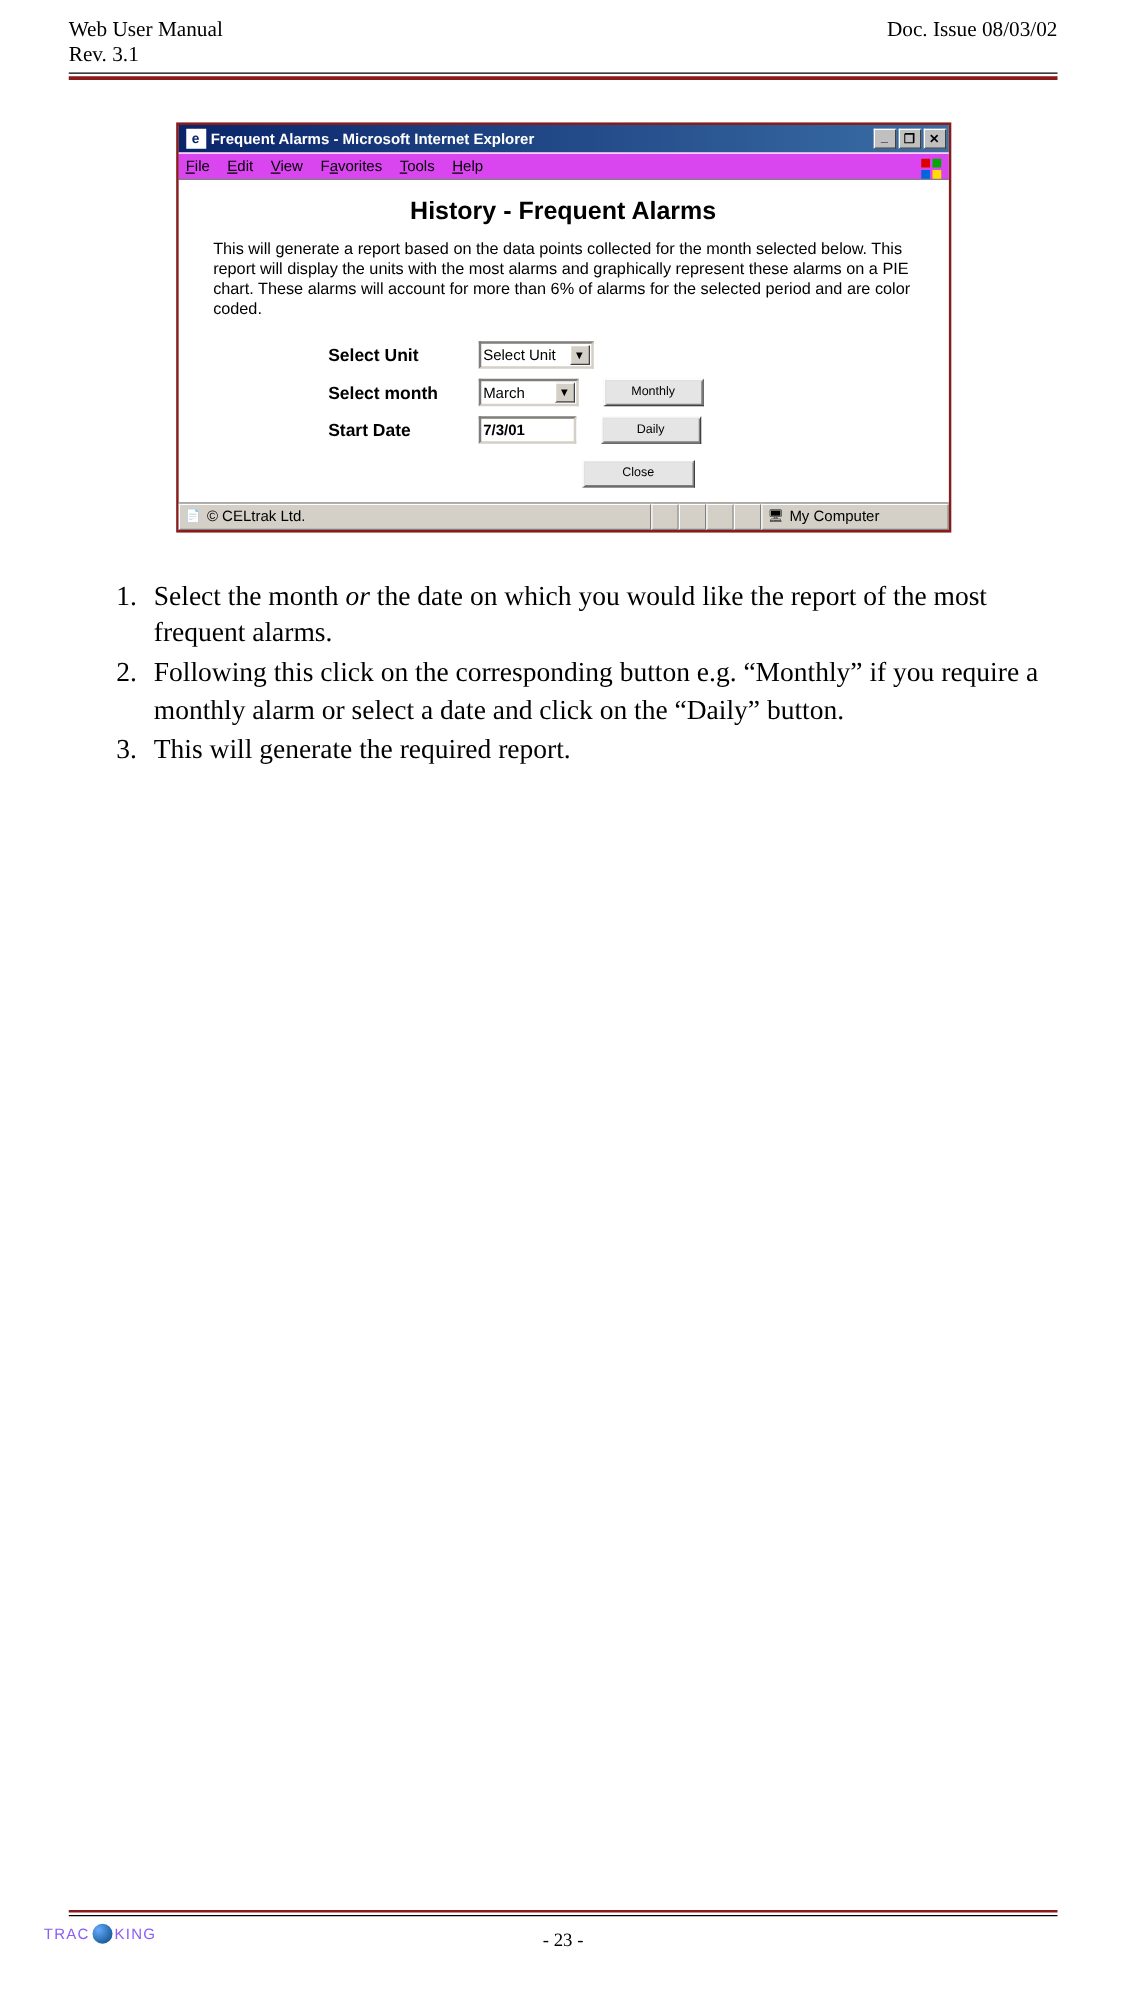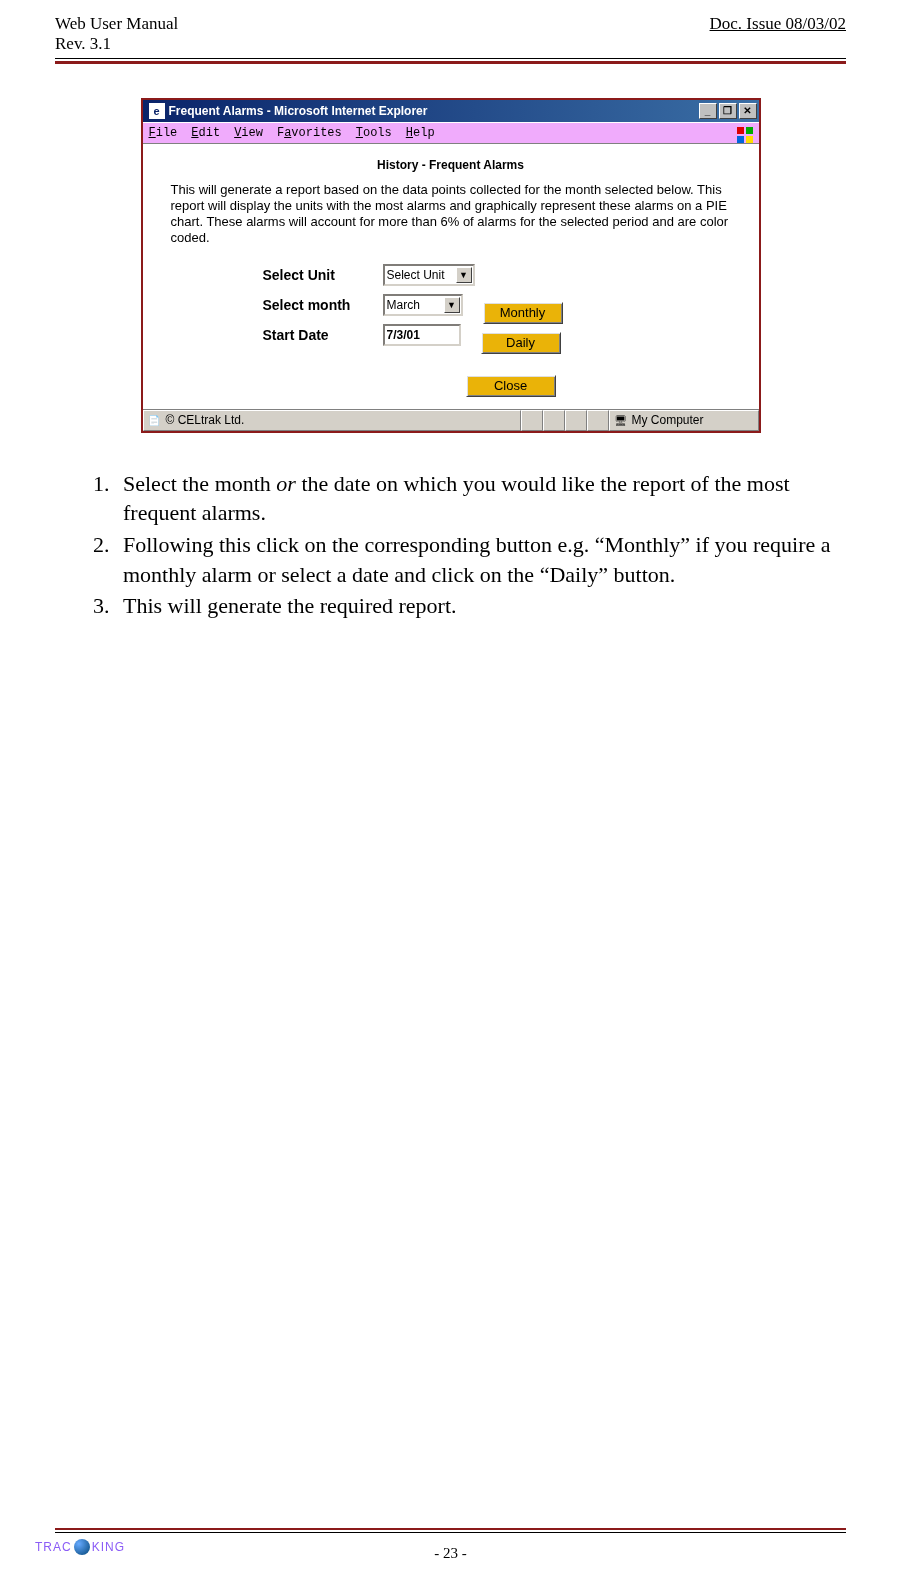--- a/index.html
+++ b/index.html
@@ -14,21 +14,21 @@
   .page {
     padding: 14px 55px 0 55px;
   }
   .page-header {
     display: flex;
     justify-content: space-between;
     font-size: 17px;
     margin-bottom: 4px;
   }
   .header-left { text-align: left; }
-  .header-right { text-align: left; text-decoration: underline; }
+  .header-right { text-align: left; }
   .hr-wrap { margin-bottom: 34px; }
   .hr-outer { height: 1px; background: #000; margin-bottom: 2px; }
   .hr-inner { height: 2.5px; background: #8b1a1a; }
   .intro-text { font-size: 18px; margin-bottom: 18px; margin-left: -20px;}
   .screenshot-wrap { display: flex; justify-content: center; margin-bottom: 36px; }
   .screenshot {
     width: 620px;
     border: 2px solid #8b1a1a;
     background: #c0c0c0;
     font-family: Tahoma, Arial, sans-serif;
@@ -51,49 +51,48 @@
   }
   .titlebar-title { flex: 1; }
   .titlebar-btns { display:flex; gap:2px; }
   .titlebar-btn {
     width: 18px; height: 16px; background: #c0c0c0;
     border: 1px solid #fff; border-right-color:#404040; border-bottom-color:#404040;
     color:#000; font-size:10px; display:flex; align-items:center; justify-content:center;
     font-family: Arial, sans-serif; font-weight:bold;
   }
   .menubar {
-    background: #f0abfc;
+    background: #d946ef;
     display:flex;
     padding: 3px 6px;
     border-bottom: 1px solid #808080;
     border-top: 1px solid #fff;
     gap: 14px;
     font-size: 12px;
     position: relative;
-    font-family: Liberation Mono, monospace;
   }
   .menubar span u { text-decoration: underline; }
   .win-logo {
     position:absolute; right:4px; top:2px;
     width:20px; height:18px;
     background:
       linear-gradient(#d00,#d00) 2px 2px/7px 7px no-repeat,
       linear-gradient(#0a0,#0a0) 11px 2px/7px 7px no-repeat,
       linear-gradient(#06d,#06d) 2px 11px/7px 7px no-repeat,
       linear-gradient(#fd0,#fd0) 11px 11px/7px 7px no-repeat;
   }
   .ie-body {
     background:#fff;
     padding: 6px 0 2px 0;
   }
   .ie-heading {
     text-align:center;
     font-family: Arial, sans-serif;
     font-weight: bold;
-    font-size: 12px;
+    font-size: 20px;
     color:#000;
     margin: 8px 0 10px 0;
   }
   .ie-desc {
     font-family: Arial, sans-serif;
     font-size: 13px;
     color:#000;
     padding: 0 22px 0 28px;
     line-height: 1.25;
     margin-bottom: 16px;
@@ -117,29 +116,28 @@
   .select-month { width: 80px; }
   .form-input { width: 78px; font-weight: bold; }
   .dd-btn {
     position:absolute; right:1px; top:1px;
     width:16px; height:16px; background:#d4d0c8;
     border:1px solid #fff; border-right-color:#404040; border-bottom-color:#404040;
     display:flex; align-items:center; justify-content:center;
     font-size:9px; color:#000;
   }
   .win-button {
-    background:#eab308;
+    background:#e5e5e5;
     border:1px solid #fff; border-right-color:#404040; border-bottom-color:#404040;
     box-shadow: inset 1px 1px 0 #dfdfdf, inset -1px -1px 0 #808080;
     width:80px; height:22px;
     font-family: Arial, sans-serif;
-    font-size:13px;
+    font-size:10px;
     display:flex; align-items:center; justify-content:center;
     margin-left: 20px;
-    margin-top: 16px;
   }
   .close-row { display:flex; justify-content:center; margin: 12px 0 10px 0; text-align: right; }
   .close-row .win-button { margin-left: 0; width: 90px; }
   .statusbar {
     background:#d4d0c8;
     display:flex;
     border-top: 1px solid #808080;
     height: 22px;
     font-size: 12px;
   }

